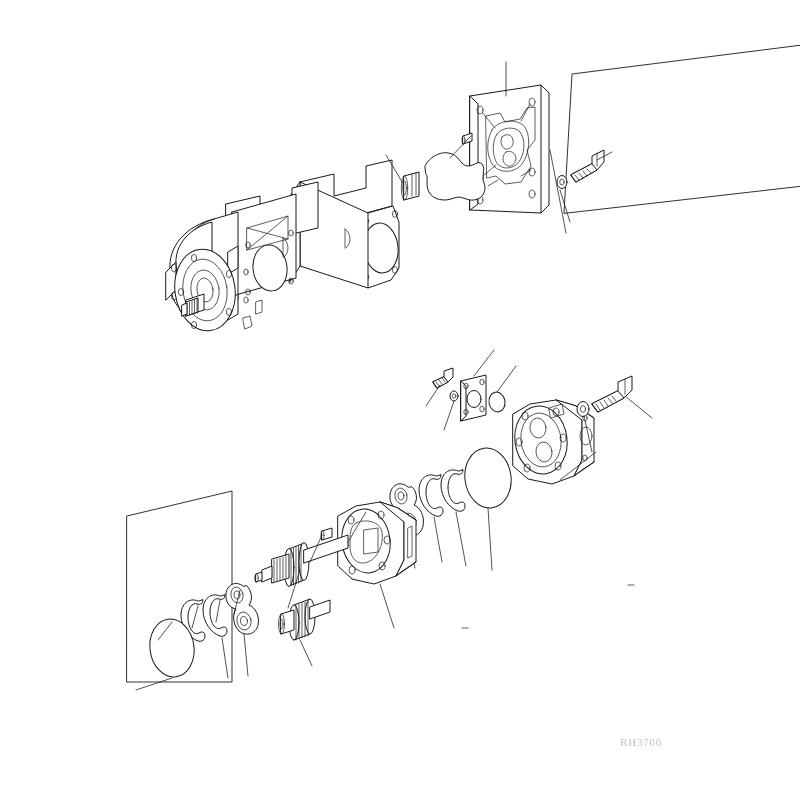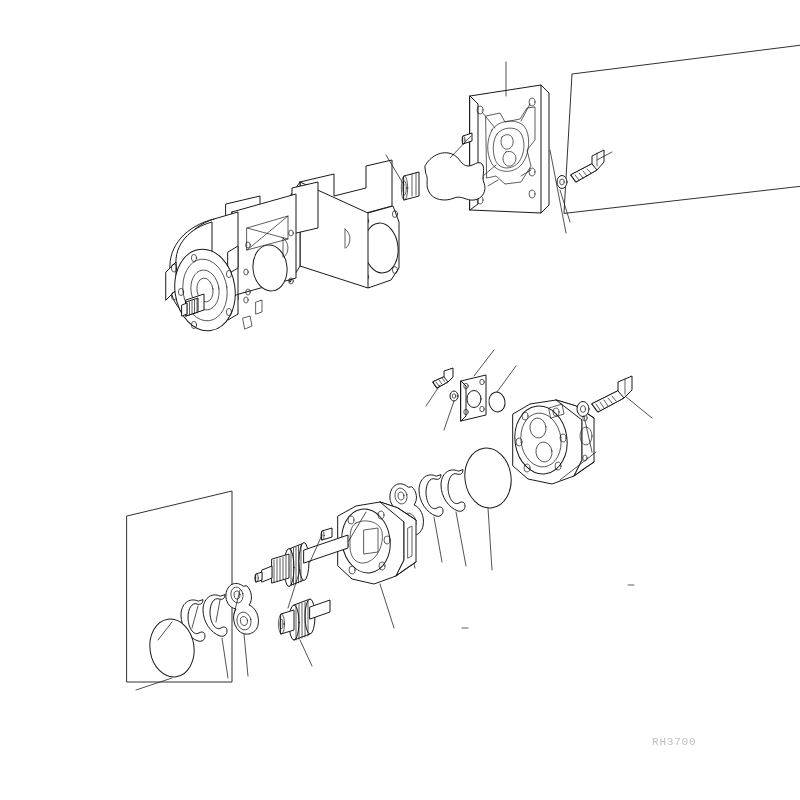--- a/index.html
+++ b/index.html
@@ -50,28 +50,27 @@
     stroke-linecap: round;
     stroke-linejoin: round;
   }
   .fillw {
     fill: #ffffff;
   }
   .drawing-code {
     position: absolute;
     left: 620px;
     top: 736px;
-    font-family: Liberation Mono, monospace;
+    font-family: Liberation Serif, serif;
     font-size: 11px;
     letter-spacing: 0.8px;
     color: #8d8d96;
     opacity: 0.55;
     white-space: nowrap;
     user-select: none;
-    margin-left: 32px;
   }
 </style>
 </head>
 <body>
 
 <div id="sheet">
 
 <svg viewBox="0 0 800 800" xmlns="http://www.w3.org/2000/svg">
 
   <g>

